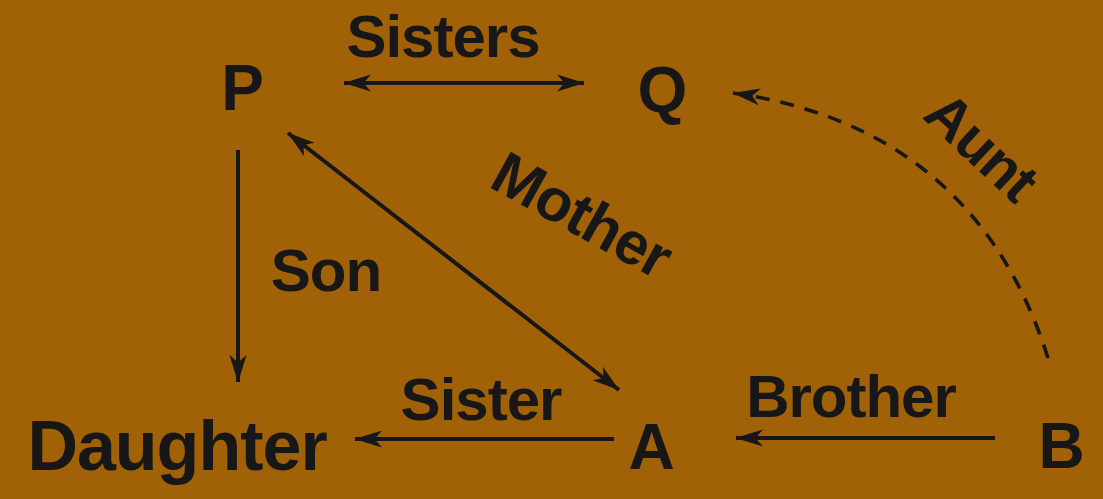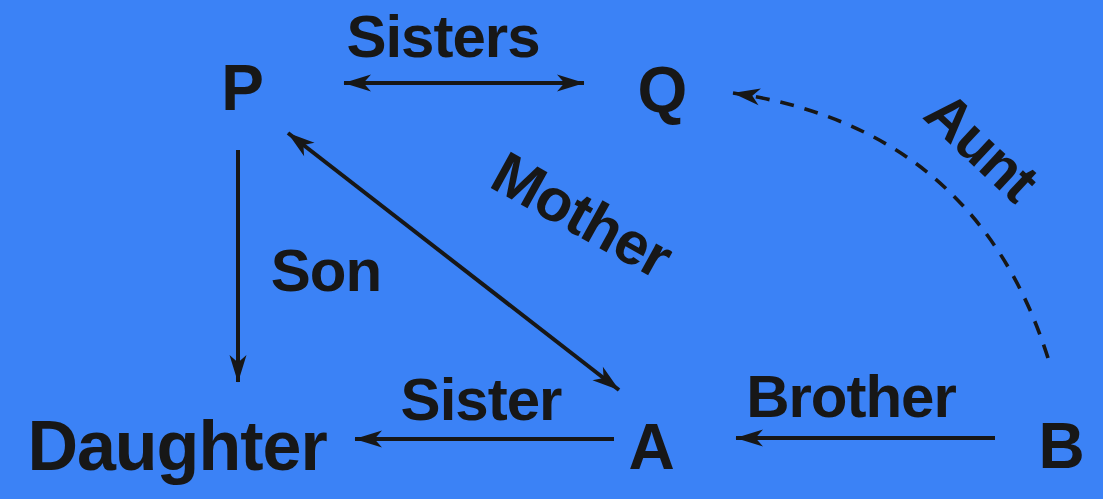--- a/index.html
+++ b/index.html
@@ -4,21 +4,21 @@
 <style>
   html, body {
     margin: 0;
     padding: 0;
     background: #ffffff;
   }
   .stage {
     position: relative;
     width: 1103px;
     height: 499px;
-    background: #3b82f6;
+    background: #a16207;
     overflow: hidden;
     font-family: "Liberation Sans", sans-serif;
   }
   .stage svg {
     display: block;
     width: 1103px;
     height: 499px;
   }
   .edge-line {
     stroke: #171717;

